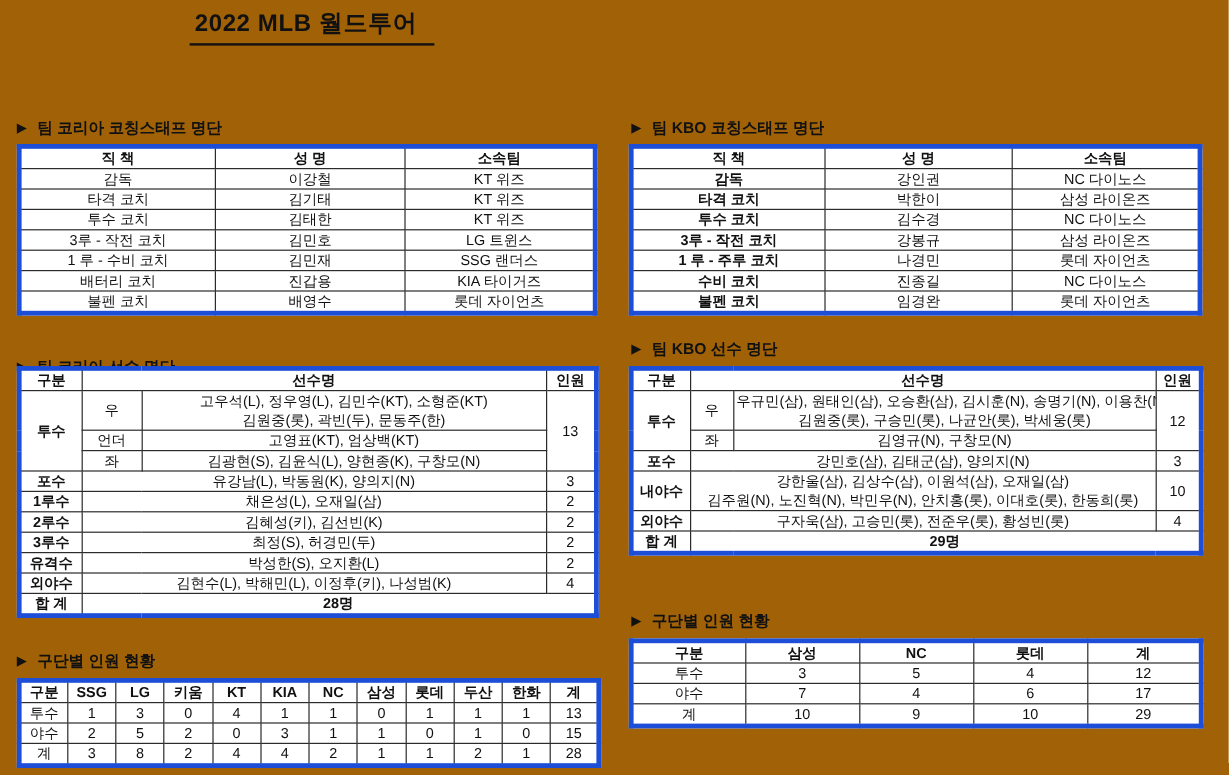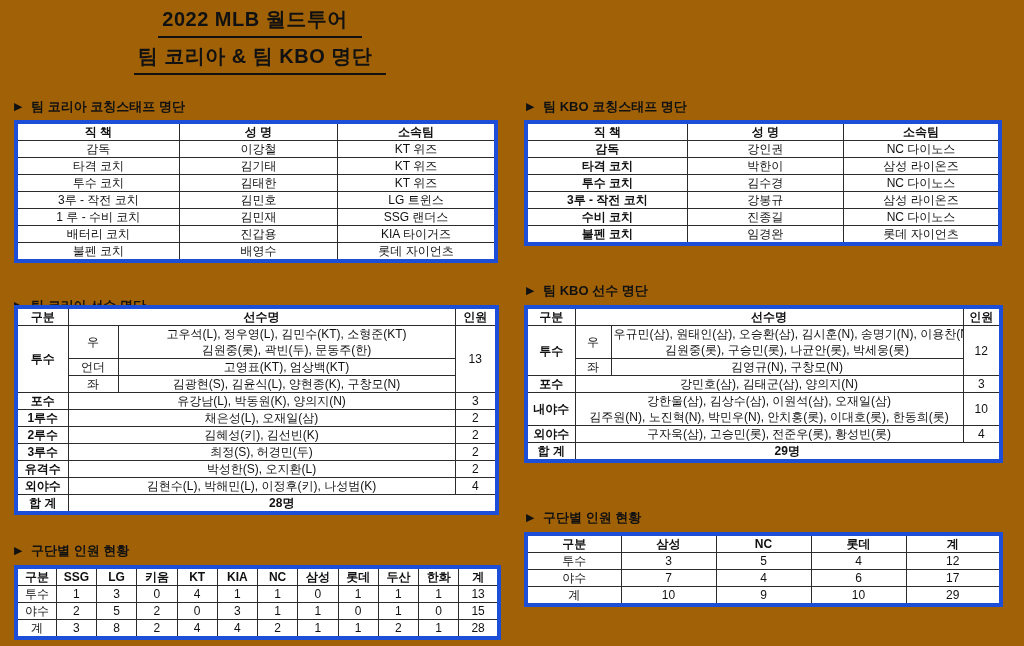--- a/index.html
+++ b/index.html
@@ -59,23 +59,20 @@
   #t-kbo-count    { left: 524px; top: 532px; width: 479px; }
 </style>
 </head>
 <body>
 
 <div id="page">
 
   <div class="title-wrap" id="title1-wrap">
     <span class="title">2022 MLB 월드투어</span>
   </div>
-  <div class="title-wrap" id="title2-wrap">
-    <span class="title">팀 코리아 &amp; 팀 KBO 명단</span>
-  </div>
 
   <div class="sec" id="s-korea-coach">
     <span class="marker">▶</span>
     <span>팀 코리아 코칭스태프 명단</span>
   </div>
   <div class="sec" id="s-kbo-coach">
     <span class="marker">▶</span>
     <span>팀 KBO 코칭스태프 명단</span>
   </div>
   <div class="sec" id="s-korea-roster">
@@ -169,20 +166,25 @@
         </tr>
         <tr>
           <td class="b">투수 코치</td>
           <td>김수경</td>
           <td>NC 다이노스</td>
         </tr>
         <tr>
           <td class="b">3루 - 작전 코치</td>
           <td>강봉규</td>
           <td>삼성 라이온즈</td>
+        </tr>
+        <tr>
+          <td class="b">1 루 - 주루 코치</td>
+          <td>나경민</td>
+          <td>롯데 자이언츠</td>
         </tr>
         <tr>
           <td class="b">수비 코치</td>
           <td>진종길</td>
           <td>NC 다이노스</td>
         </tr>
         <tr>
           <td class="b">불펜 코치</td>
           <td>임경완</td>
           <td>롯데 자이언츠</td>

